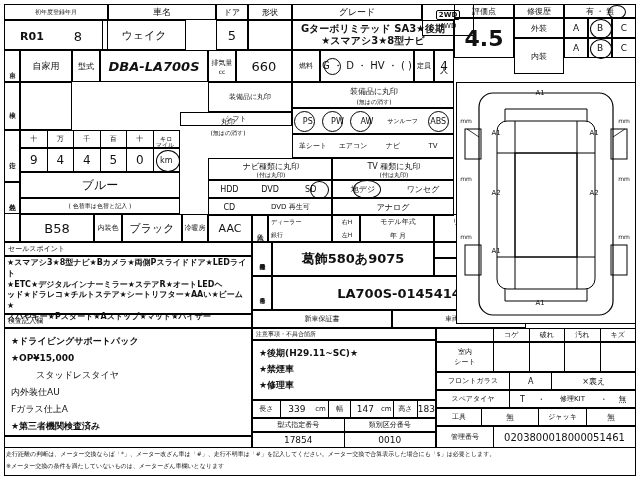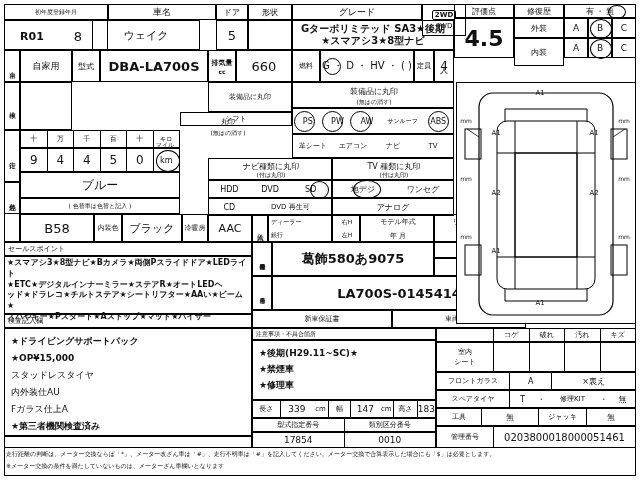--- a/index.html
+++ b/index.html
@@ -41,65 +41,65 @@
 
 <div class="sheet">
 
   <div class="box" style="left:4px;top:4px;width:632px;height:472px;"></div>
 
   <div class="box c t6" style="left:4px;top:4px;width:104px;height:16px;">初年度登録年月</div>
   <div class="box c t9" style="left:108px;top:4px;width:108px;height:16px;">車名</div>
   <div class="box c t8" style="left:216px;top:4px;width:32px;height:16px;">ドア</div>
   <div class="box c t8" style="left:248px;top:4px;width:44px;height:16px;">形状</div>
   <div class="box c t9" style="left:292px;top:4px;width:130px;height:16px;">グレード</div>
-  <div class="box c t8" style="left:422px;top:4px;width:44px;height:32px;flex-direction:column;">
+  <div class="box c t8" style="left:422px;top:4px;width:52px;height:32px;flex-direction:column;">
     <span class="t7 b" style="border:1px solid #000;padding:0 2px;border-radius:2px;">2WD</span>
     <span class="t7" style="margin-top:2px;">4WD</span>
   </div>
 
   <div class="box" style="left:4px;top:20px;width:104px;height:30px;">
     <div class="lbl c t15 b" style="left:6px;top:6px;width:42px;height:18px;">R01</div>
     <div class="lbl c t13" style="left:58px;top:6px;width:30px;height:18px;">8</div>
   </div>
-  <div class="box c t15" style="left:92px;top:20px;width:108px;height:30px;text-align:right;">ウェイク</div>
+  <div class="box c t15" style="left:102px;top:20px;width:84px;height:30px;text-align:right;">ウェイク</div>
   <div class="box c t13" style="left:216px;top:20px;width:32px;height:30px;">5</div>
   <div class="box c t10" style="left:248px;top:20px;width:44px;height:30px;"></div>
   <div class="box c t10 b" style="left:292px;top:20px;width:162px;height:30px;flex-direction:column;line-height:1.25;">
     <span>Gターボリミテッド SA3★後期</span>
     <span>★スマアシ3★8型ナビ</span>
   </div>
 
   <div class="box c t8" style="left:454px;top:4px;width:60px;height:14px;">評価点</div>
   <div class="box c t8" style="left:514px;top:4px;width:50px;height:14px;">修復歴</div>
   <div class="box c t8" style="left:564px;top:4px;width:72px;height:14px;">
     <span>有</span>
     <span style="margin:0 2px;">・</span>
     <span>無</span>
   </div>
   <div class="ell" style="left:608px;top:5px;width:16px;height:12px;"></div>
 
   <div class="box c t22 b" style="left:454px;top:18px;width:60px;height:40px;">4.5</div>
 
   <div class="box c t8" style="left:514px;top:18px;width:50px;height:20px;">外装</div>
-  <div class="box c t8" style="left:514px;top:38px;width:50px;height:28px;">内装</div>
+  <div class="box c t8" style="left:514px;top:38px;width:50px;height:36px;">内装</div>
 
   <div class="box c t9" style="left:564px;top:18px;width:24px;height:20px;">A</div>
   <div class="box c t9" style="left:588px;top:18px;width:24px;height:20px;">B</div>
   <div class="box c t9" style="left:612px;top:18px;width:24px;height:20px;">C</div>
   <div class="box c t9" style="left:564px;top:38px;width:24px;height:20px;">A</div>
   <div class="box c t9" style="left:588px;top:38px;width:24px;height:20px;">B</div>
   <div class="box c t9" style="left:612px;top:38px;width:24px;height:20px;">C</div>
   <div class="circle" style="left:590px;top:19px;width:20px;height:18px;"></div>
   <div class="circle" style="left:590px;top:39px;width:20px;height:18px;"></div>
 
   <div class="box c t7 vt" style="left:4px;top:50px;width:16px;height:32px;">車台</div>
   <div class="box c t9" style="left:20px;top:50px;width:52px;height:32px;">自家用</div>
   <div class="box c t8" style="left:72px;top:50px;width:28px;height:32px;">型式</div>
-  <div class="box c t13 b" style="left:100px;top:50px;width:108px;height:32px;">DBA-LA700S</div>
-  <div class="box c t7" style="left:208px;top:50px;width:28px;height:32px;flex-direction:column;font-weight:bold;">
+  <div class="box c t13 b" style="left:100px;top:50px;width:108px;height:32px;font-style:italic;">DBA-LA700S</div>
+  <div class="box c t7" style="left:208px;top:50px;width:28px;height:32px;flex-direction:column;">
     <span>排気量</span>
     <span class="t6">cc</span>
   </div>
   <div class="box c t13" style="left:236px;top:50px;width:56px;height:32px;">660</div>
   <div class="box c t7" style="left:292px;top:50px;width:28px;height:32px;">燃料</div>
   <div class="box c t10" style="left:320px;top:50px;width:94px;height:32px;">G ・ D ・ HV ・ ( )</div>
   <div class="circle" style="left:324px;top:58px;width:15px;height:15px;"></div>
   <div class="box c t7" style="left:414px;top:50px;width:20px;height:32px;">定員</div>
   <div class="box c t12" style="left:434px;top:50px;width:20px;height:32px;">4</div>
   <div class="box c t7" style="left:454px;top:50px;width:0px;height:0px;border:none;"></div>
@@ -241,21 +241,21 @@
 
   <div class="box c t7" style="left:252px;top:310px;width:140px;height:18px;">新車保証書</div>
   <div class="box c t7" style="left:392px;top:310px;width:134px;height:18px;">車両取引</div>
 
   <div class="box c t7" style="left:4px;top:314px;width:248px;height:14px;">
     <span style="margin-right:auto;margin-left:3px;">検査記入欄</span>
   </div>
   <div class="box" style="left:4px;top:328px;width:248px;height:108px;padding:4px 6px;">
     <div class="t9 b" style="line-height:1.9;">★ドライビングサポートパック</div>
     <div class="t9 b" style="line-height:1.9;">★OP¥15,000</div>
-    <div class="t9" style="line-height:1.9;">スタッドレスタイヤ</div>
+    <div class="t9" style="line-height:1.9;margin-left:25px;">スタッドレスタイヤ</div>
     <div class="t9" style="line-height:1.9;">内外装仕AU</div>
     <div class="t9" style="line-height:1.9;">Fガラス仕上A</div>
     <div class="t9 b" style="line-height:1.9;">★第三者機関検査済み</div>
   </div>
 
   <div class="box c t6" style="left:252px;top:328px;width:184px;height:12px;">
     <span style="margin-right:auto;margin-left:3px;">注意事項・不具合箇所</span>
   </div>
   <div class="box" style="left:252px;top:340px;width:184px;height:60px;padding:4px 6px;">
     <div class="t9 b" style="line-height:1.8;">★後期(H29.11~SC)★</div>

